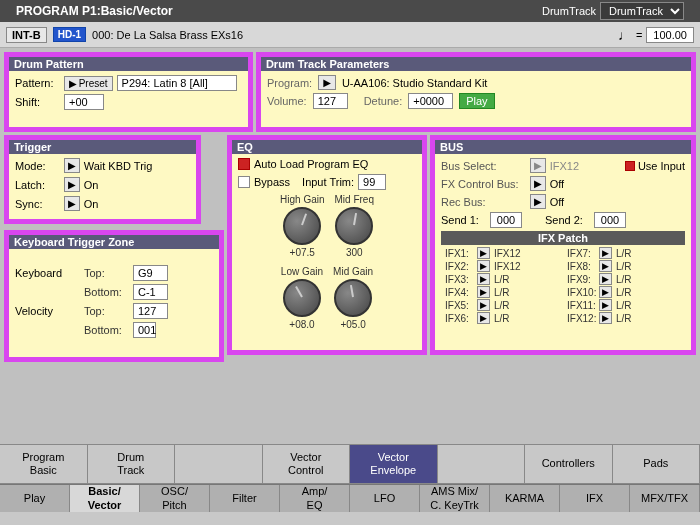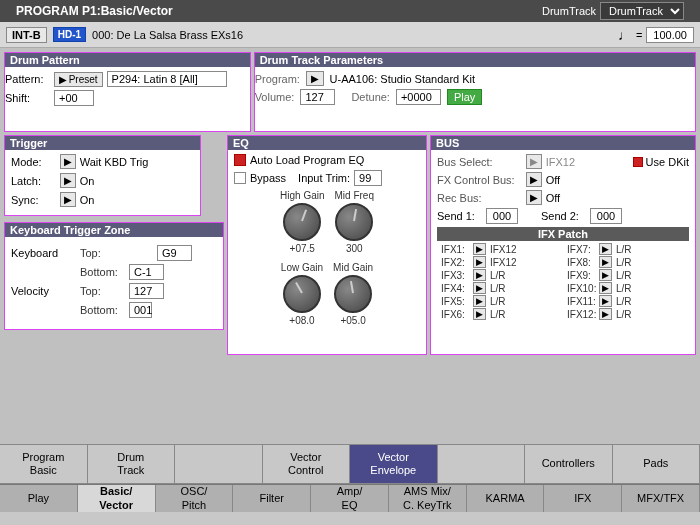--- a/index.html
+++ b/index.html
@@ -30,26 +30,26 @@
     .tempo-value { background: white; border: 1px solid #888; padding: 1px 6px; font-size: 11px; }
 
     
     .main { display: flex; flex-direction: column; padding: 4px; gap: 3px; background: #c0c0c0; height: 396px; }
 
     
     .row1 { display: flex; gap: 3px; height: 80px; }
     .row2 { display: flex; gap: 3px; height: 220px; }
 
     .section {
-      background: #ffffff; border: 1px solid #d946ef;
+      background: #fef9c3; border: 5px solid #d946ef;
     }
     .section-title {
       background: #5a5a7a; color: white; padding: 1px 5px; font-size: 11px; font-weight: bold;
     }
-    .section-content { padding: 4px 0; }
+    .section-content { padding: 4px 6px; }
 
     
     .drum-pattern { flex: 1; }
     .drum-track-params { flex: 1.8; }
 
     
     .pattern-row { display: flex; align-items: center; gap: 4px; margin-bottom: 3px; }
     .pattern-label { width: 45px; font-size: 11px; }
     .preset-btn {
       background: #e8e8e8; border: 1px solid #888; padding: 1px 4px;
@@ -72,21 +72,21 @@
     .trigger-content { padding: 4px 6px; }
     .trig-row { display: flex; align-items: center; gap: 4px; margin-bottom: 4px; }
     .trig-label { width: 45px; font-size: 11px; }
     .arrow-btn {
       background: #e8e8e8; border: 1px solid #888; padding: 1px 3px;
       font-size: 10px; cursor: pointer; display: flex; align-items: center; gap: 2px;
     }
 
     
     .kbd-section { width: 220px; margin-top: 3px; }
-    .kbd-content { padding: 8px 6px; }
+    .kbd-content { padding: 16px 6px; }
     .kbd-row { display: flex; align-items: center; gap: 4px; margin-bottom: 3px; }
     .kbd-sublabel { width: 55px; font-size: 11px; color: #333; padding-left: 10px; }
 
     
     .eq-content { padding: 4px 6px; }
     .eq-row { display: flex; align-items: center; gap: 4px; margin-bottom: 4px; }
     .checkbox-red { width: 12px; height: 12px; background: #cc2222; border: 1px solid #aa0000; display: inline-block; }
     .checkbox-empty { width: 12px; height: 12px; background: white; border: 1px solid #888; display: inline-block; }
     .knob-row { display: flex; gap: 10px; justify-content: center; margin-bottom: 8px; }
     .knob-group { display: flex; flex-direction: column; align-items: center; gap: 2px; }
@@ -251,21 +251,21 @@
           </div>
         </div>
       </div>
 
       <div class="section kbd-section">
         <div class="section-title">Keyboard Trigger Zone</div>
         <div class="kbd-content">
           <div class="kbd-row">
             <span style="width:55px;font-size:11px;">Keyboard</span>
             <span class="kbd-sublabel">Top:</span>
-            <span class="input-field" style="width:35px;margin-left:28px;">G9</span>
+            <span class="input-field" style="width:35px;">G9</span>
           </div>
           <div class="kbd-row">
             <span style="width:55px;"></span>
             <span class="kbd-sublabel">Bottom:</span>
             <span class="input-field" style="width:35px;">C-1</span>
           </div>
           <div class="kbd-row">
             <span style="width:55px;font-size:11px;">Velocity</span>
             <span class="kbd-sublabel">Top:</span>
             <span class="input-field" style="width:35px;">127</span>
@@ -325,21 +325,21 @@
       <div class="section-title">BUS</div>
       <div class="bus-content">
 
         <div class="bus-row">
           <span class="bus-label">Bus Select:</span>
           <div class="arrow-btn" style="color:#888;">▶</div>
           <span class="bus-value">IFX12</span>
           <span style="flex:1;"></span>
           <div class="use-dkit">
             <span class="checkbox-red-sm"></span>
-            <span>Use DKit</span>
+            <span>Use Input</span>
           </div>
         </div>
 
         <div class="bus-row">
           <span class="bus-label">FX Control Bus:</span>
           <div class="arrow-btn">▶</div>
           <span>Off</span>
         </div>
 
         <div class="bus-row">
@@ -444,18 +444,19 @@
 
 <div class="tabs2" id="tabs2">
     <div class="tab2" style="white-space: pre-line; text-align: center; line-height: 1.2;">Play</div>
     <div class="tab2 active" style="white-space: pre-line; text-align: center; line-height: 1.2;">Basic/
 Vector</div>
     <div class="tab2" style="white-space: pre-line; text-align: center; line-height: 1.2;">OSC/
 Pitch</div>
     <div class="tab2" style="white-space: pre-line; text-align: center; line-height: 1.2;">Filter</div>
     <div class="tab2" style="white-space: pre-line; text-align: center; line-height: 1.2;">Amp/
 EQ</div>
+    <div class="tab2" style="white-space: pre-line; text-align: center; line-height: 1.2;">LFO</div>
     <div class="tab2" style="white-space: pre-line; text-align: center; line-height: 1.2;">AMS Mix/
 C. KeyTrk</div>
     <div class="tab2" style="white-space: pre-line; text-align: center; line-height: 1.2;">KARMA</div>
     <div class="tab2" style="white-space: pre-line; text-align: center; line-height: 1.2;">IFX</div>
     <div class="tab2" style="white-space: pre-line; text-align: center; line-height: 1.2;">MFX/TFX</div>
   </div>
 
 </body></html>

